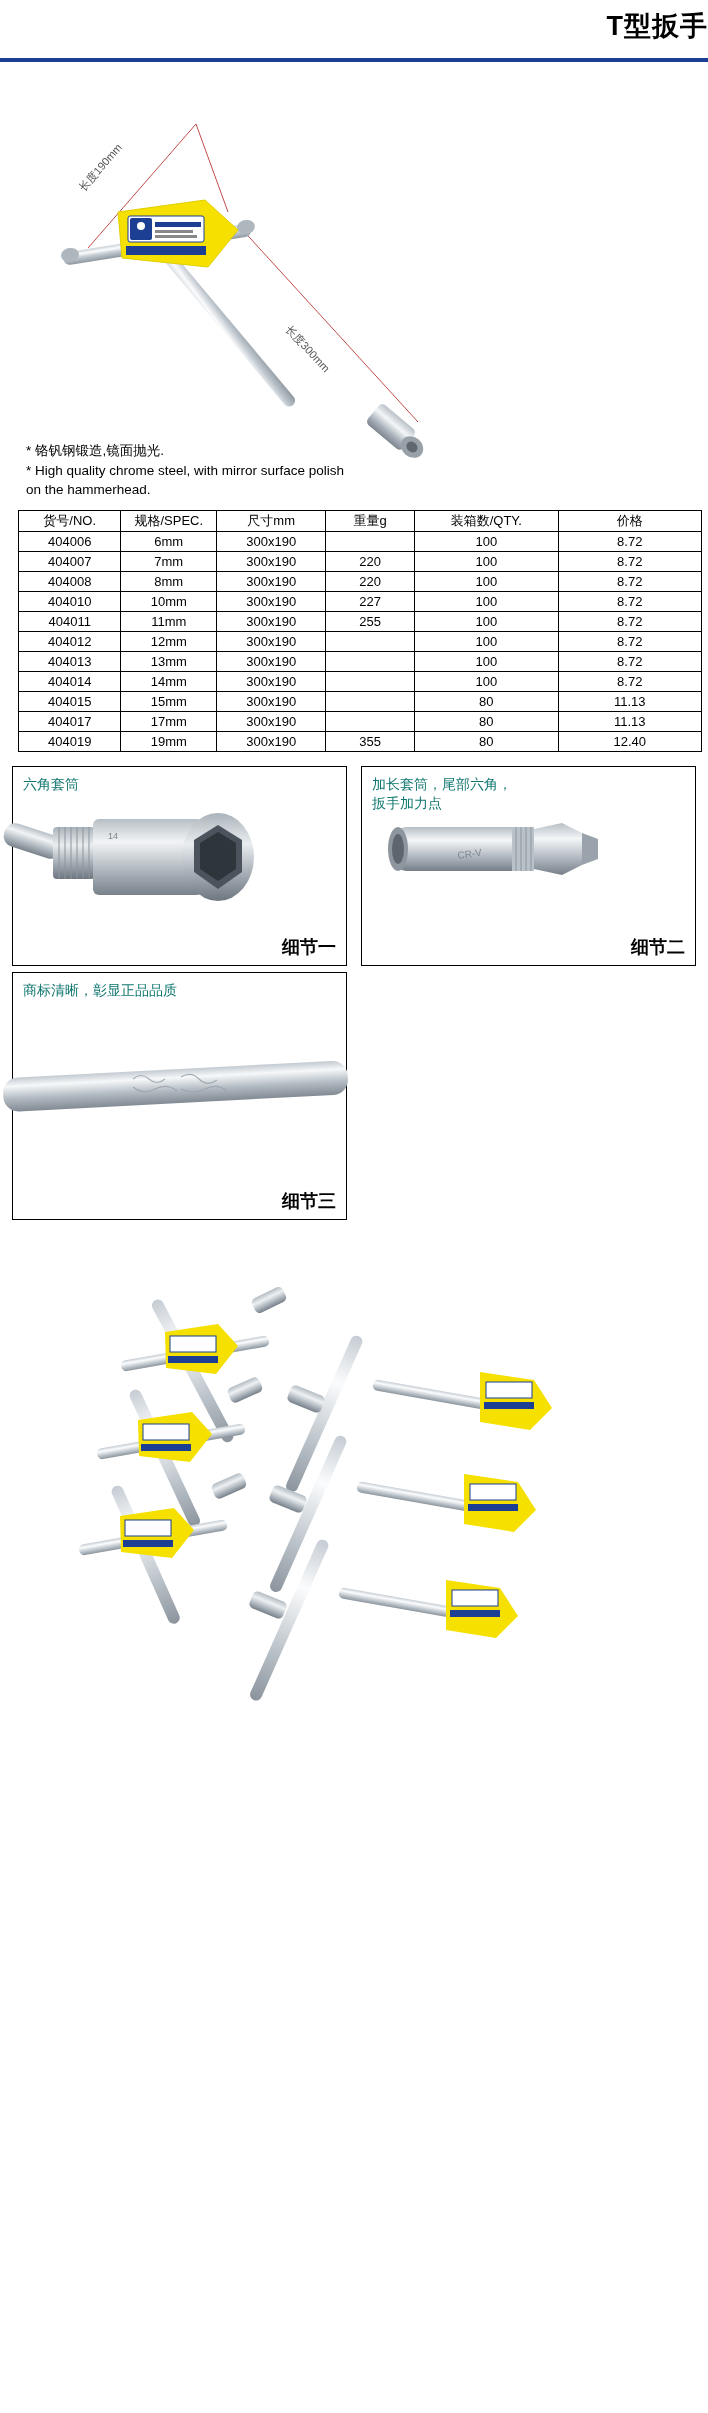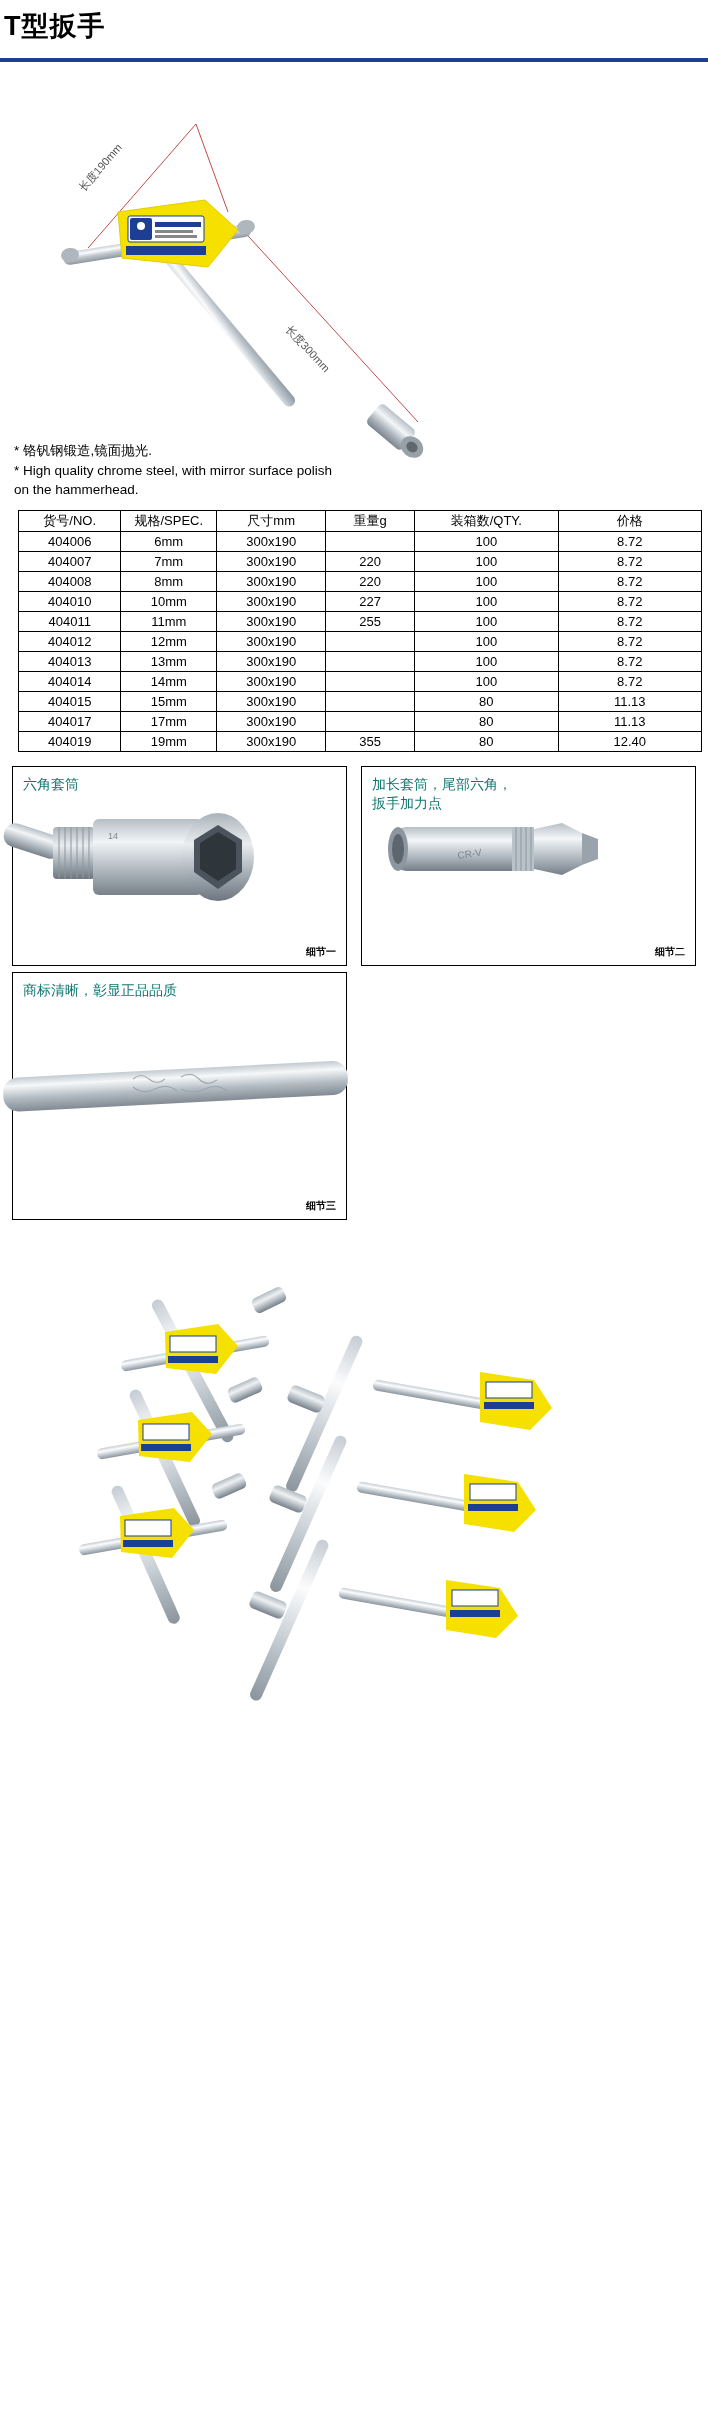--- a/index.html
+++ b/index.html
@@ -13,22 +13,22 @@
     color: #000;
   }
   .page {
     width: 708px;
     position: relative;
     overflow: hidden;
   }
 
   
   .title-bar {
-    text-align: left;
-    padding: 8px 0 14px 4px;
+    text-align: right;
+    padding: 8px 0 14px 14px;
   }
   .title-bar .title {
     font-size: 27px;
     font-weight: bold;
     letter-spacing: 1px;
     color: #000;
   }
   .title-rule {
     height: 4px;
     background: #1c3f94;
@@ -43,20 +43,21 @@
     background: #ffffff;
   }
   .hero svg { display: block; }
 
   
   .notes {
     padding: 4px 14px 6px 14px;
     font-size: 13.5px;
     line-height: 1.45;
     color: #000;
+    margin-left: 12px;
   }
   .notes div { white-space: pre-wrap; }
 
   
   .table-wrap {
     padding: 4px 12px 0 18px;
   }
   table.spec {
     border-collapse: collapse;
     width: 684px;
@@ -98,21 +99,21 @@
     left: 10px; top: 8px;
     font-size: 14px;
     line-height: 1.35;
     font-weight: 500;
     color: #0f766e;
     white-space: pre-line;
   }
   .panel .cap-bottom {
     position: absolute;
     right: 10px; bottom: 6px;
-    font-size: 10px;
+    font-size: 18px;
     font-weight: bold;
     color: #000;
   }
   .panel .photo {
     position: absolute;
     left: 0; right: 0; top: 0; bottom: 0;
   }
 
   
   .group-photo {

